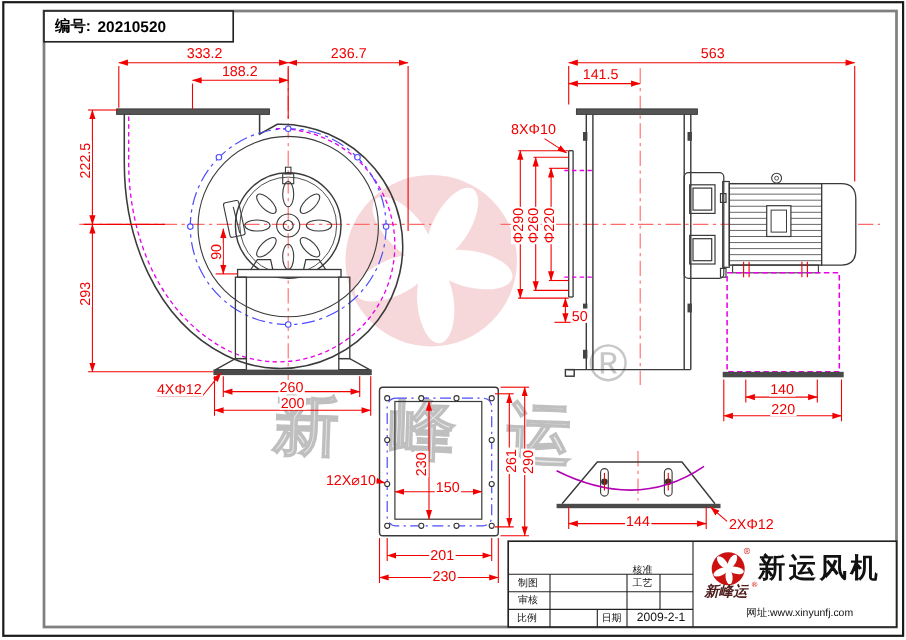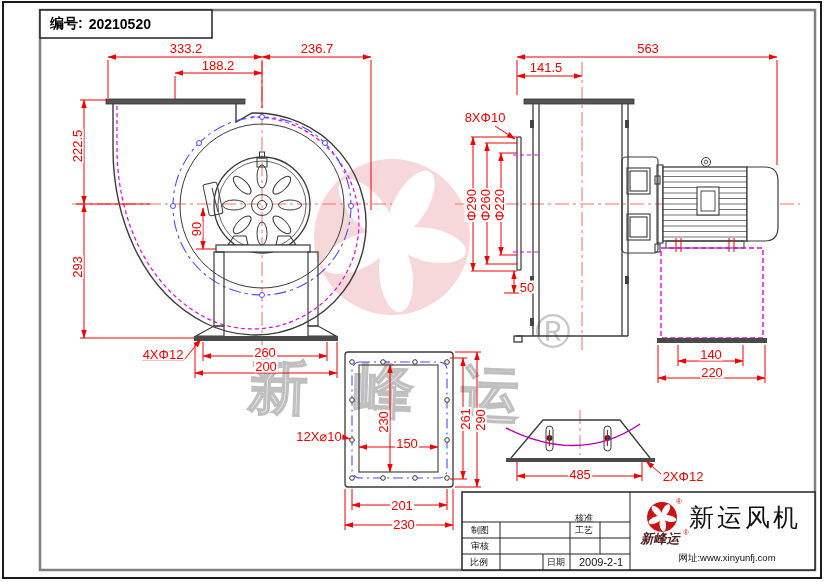--- a/index.html
+++ b/index.html
@@ -326,30 +326,30 @@
     <span class="lbl" style="left:712px;top:372px">220</span>
 
     <span class="lbl" style="left:319px;top:436px">12X⌀10</span>
     <span class="lbl rot" style="left:383px;top:422px">230</span>
     <span class="lbl" style="left:407px;top:443px">150</span>
     <span class="lbl rot" style="left:465px;top:419px">261</span>
     <span class="lbl rot" style="left:480px;top:420px">290</span>
     <span class="lbl" style="left:402px;top:505px">201</span>
     <span class="lbl" style="left:404px;top:524px">230</span>
 
-    <span class="lbl" style="left:580px;top:474px">485</span>
+    <span class="lbl" style="left:580px;top:474px">144</span>
     <span class="lbl" style="left:683px;top:476px">2XΦ12</span>
 
     <span class="tb" style="left:480px;top:530px;font-size:9px">制图</span>
     <span class="tb" style="left:584px;top:530px;font-size:9px">工艺</span>
     <span class="tb" style="left:480px;top:546px;font-size:9px">审核</span>
     <span class="tb" style="left:584px;top:518px;font-size:9px">核准</span>
     <span class="tb" style="left:479px;top:562px;font-size:9px">比例</span>
     <span class="tb" style="left:556px;top:562px;font-size:9px">日期</span>
     <span class="tb" style="left:601px;top:562px;font-size:11px">2009-2-1</span>
 
     <span class="tb" style="left:679px;top:502px;font-size:8px;color:#cc1111">®</span>
     <span class="tb sig" style="left:660px;top:538px;font-size:13px">新峰运</span>
     <span class="tb" style="left:686px;top:532px;font-size:7px;color:#cc1111">®</span>
-    <span class="tb" style="left:745px;top:517px;font-size:25px;font-weight:400;letter-spacing:3px">新运风机</span>
+    <span class="tb" style="left:745px;top:517px;font-size:25px;font-weight:700;letter-spacing:3px">新运风机</span>
     <span class="tb" style="left:727px;top:558px;font-size:9.5px">网址:www.xinyunfj.com</span>
   </div>
 </div>
 
 </body></html>

